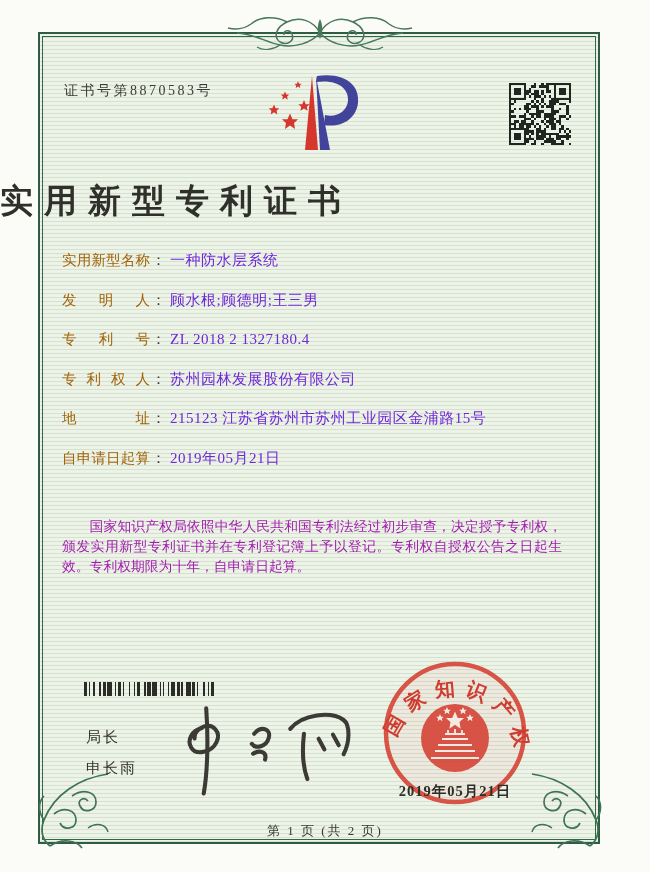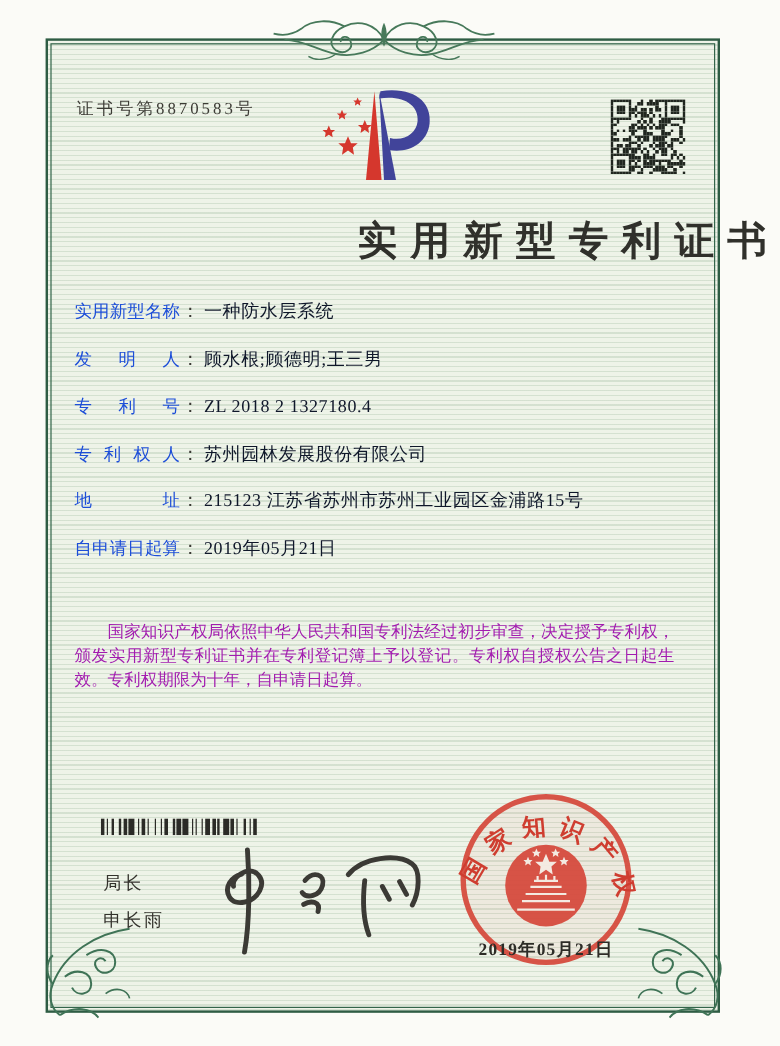--- a/index.html
+++ b/index.html
@@ -37,34 +37,34 @@
     position:absolute; left:64px; top:82px;
     font-size:14px; letter-spacing:2.5px; color:#3c3b35;
   }
   .logo { position:absolute; left:254px; top:70px; width:120px; height:92px; }
   .qr { position:absolute; left:509px; top:83px; width:62px; height:62px;
         display:grid; grid-template-columns:repeat(25,1fr); grid-template-rows:repeat(25,1fr); }
   .qr i { display:block; }
   .qr i.b { background:#20261f; }
 
   .title {
-    position:absolute; left:0; top:179px; width:650px; text-align:right;
+    position:absolute; left:0; top:179px; width:650px; text-align:left;
     font-size:33px; font-weight:600; letter-spacing:11px; color:#30302b;
   }
 
   
   .fields { position:absolute; left:62px; top:250px; width:500px; }
   .frow { position:relative; height:39.5px; font-size:15px; line-height:20px; }
   .flabel {
     display:inline-block; width:88px; font-size:14.5px;
-    text-align:justify; text-align-last:justify; vertical-align:top; color:#1d4ed8;
+    text-align:justify; text-align-last:justify; vertical-align:top; color:#a16207;
   }
   .flabel.wide { width:104px; }
   .fcolon { display:inline-block; margin:0 4px 0 1px; color:#3a3933; }
-  .fvalue { color:#0f172a; letter-spacing:0.5px; }
+  .fvalue { color:#6d28d9; letter-spacing:0.5px; }
   .fgroup2 { position:absolute; left:260px; top:0; }
 
   
   .body-text {
     position:absolute; left:62px; top:517px; width:500px;
     font-size:13.8px; line-height:20px; text-align:justify; color:#a21caf;
   }
   .body-text p { text-indent:2em; }
 
   
@@ -897,14 +897,15 @@
         <g stroke="#f5ebe3" fill="none" stroke-width="1.8">
           <path d="M-10,-4 H10 M-13,1 H13 M-17,7 H17 M-20,13 H20"></path>
           <path d="M-7,-4 V-8 M7,-4 V-8 M0,-4 V-9"></path>
           <path d="M-24,20 H24"></path>
         </g>
       </g>
     </svg>
     <div class="seal-date">2019年05月21日</div>
   </div>
 
+  <div class="footer">第 1 页 (共 2 页)</div>
 
 </div>
 
 </body></html>

